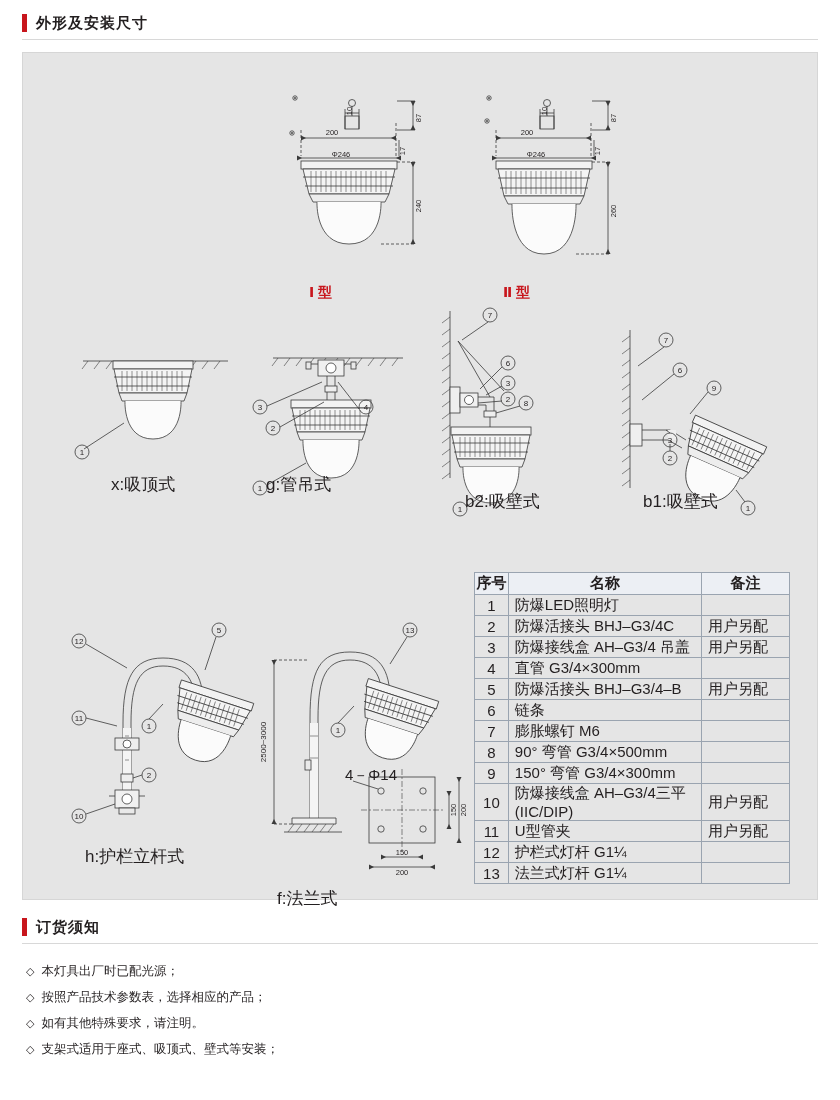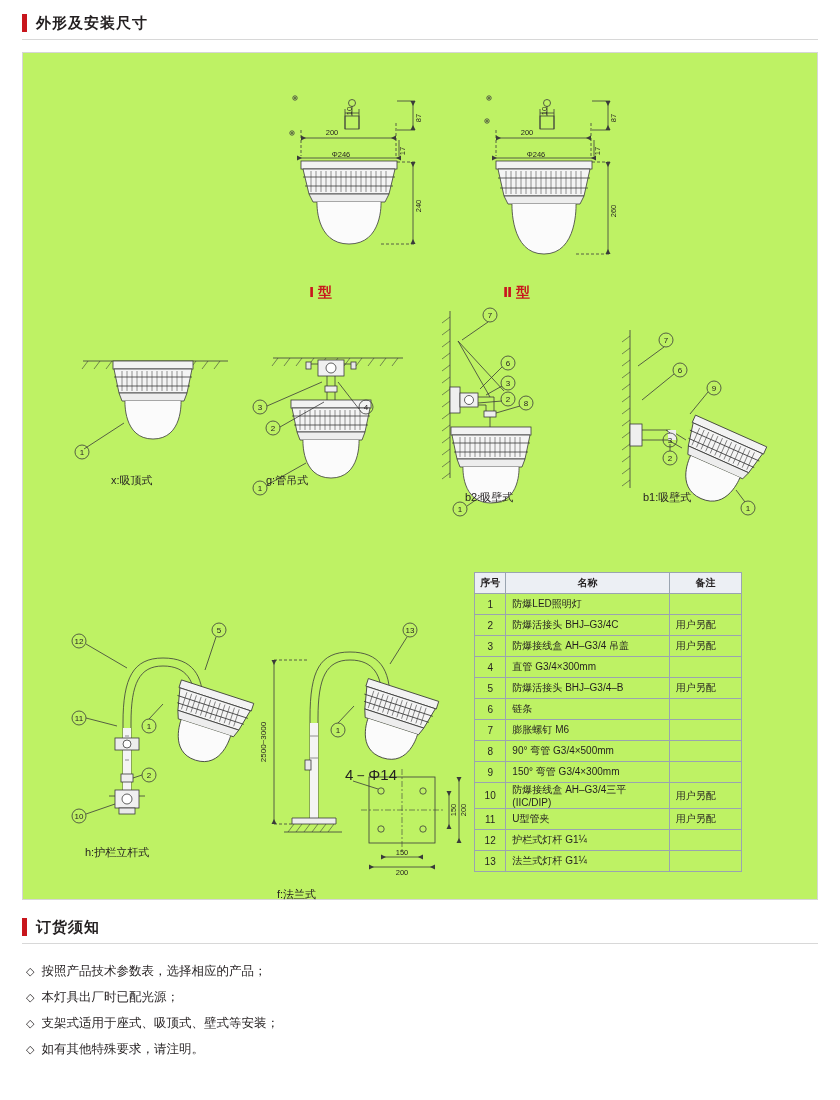--- a/index.html
+++ b/index.html
@@ -24,44 +24,44 @@
     font-size: 15px; font-weight: bold; letter-spacing: 1px; color: #231f20;
   }
   .rule {
     height: 1px; background: #d8d8d8; margin: 6px 22px 0 22px;
   }
   .panel {
     margin: 12px 22px 0 22px;
     border: 1px solid #d6d6d6;
     height: 848px;
     position: relative;
-    background: #bef264;
+    background: #e5e5e5;
   }
   .order-section { margin-top: 18px; }
   .order-list {
     margin: 14px 0 0 26px;
     font-size: 12.5px; line-height: 26px; color: #231f20;
   }
   .order-list div span.dia { margin-right: 7px; font-size: 11px; }
 
   
   .fig { position: absolute; }
   .cap {
-    position: absolute; font-size: 11px; color: #231f20; white-space: nowrap;
+    position: absolute; font-size: 17px; color: #231f20; white-space: nowrap;
   }
   .cap-type {
     position:absolute; font-size: 14px; font-weight: bold; color:#c8161d; white-space:nowrap;
   }
   svg { display:block; overflow: visible; }
 
   
   .tbl-wrap { position: absolute; left: 451px; top: 519px; width: 320px; }
   table.parts {
-    border-collapse: collapse; width: 268px;
-    font-size: 10px;
+    border-collapse: collapse; width: 316px;
+    font-size: 15px;
   }
   table.parts th {
     background: #eceff4; border: 1px solid #9aa4b0; font-weight: bold;
     height: 21px; color:#231f20;
   }
   table.parts td {
     border: 1px solid #9aa4b0; height: 21px; padding: 0 6px; color:#231f20;
   }
   td.c-no { width: 34px; text-align: center; }
   td.c-name { width: 196px; text-align: left; }
@@ -762,24 +762,24 @@
 </div>
 
 <div class="section-head order-section">
   <div class="section-bar"></div>
   <div class="section-title">订货须知</div>
 </div>
 <div class="rule"></div>
 
 <div class="order-list">
   <div>
+    <span class="dia">◇</span><span>本灯具出厂时已配光源；</span>
+  </div>
+  <div>
     <span class="dia">◇</span><span>按照产品技术参数表，选择相应的产品；</span>
   </div>
   <div>
-    <span class="dia">◇</span><span>本灯具出厂时已配光源；</span>
+    <span class="dia">◇</span><span>如有其他特殊要求，请注明。</span>
   </div>
   <div>
     <span class="dia">◇</span><span>支架式适用于座式、吸顶式、壁式等安装；</span>
   </div>
-  <div>
-    <span class="dia">◇</span><span>如有其他特殊要求，请注明。</span>
-  </div>
 </div>
 
 </body></html>

